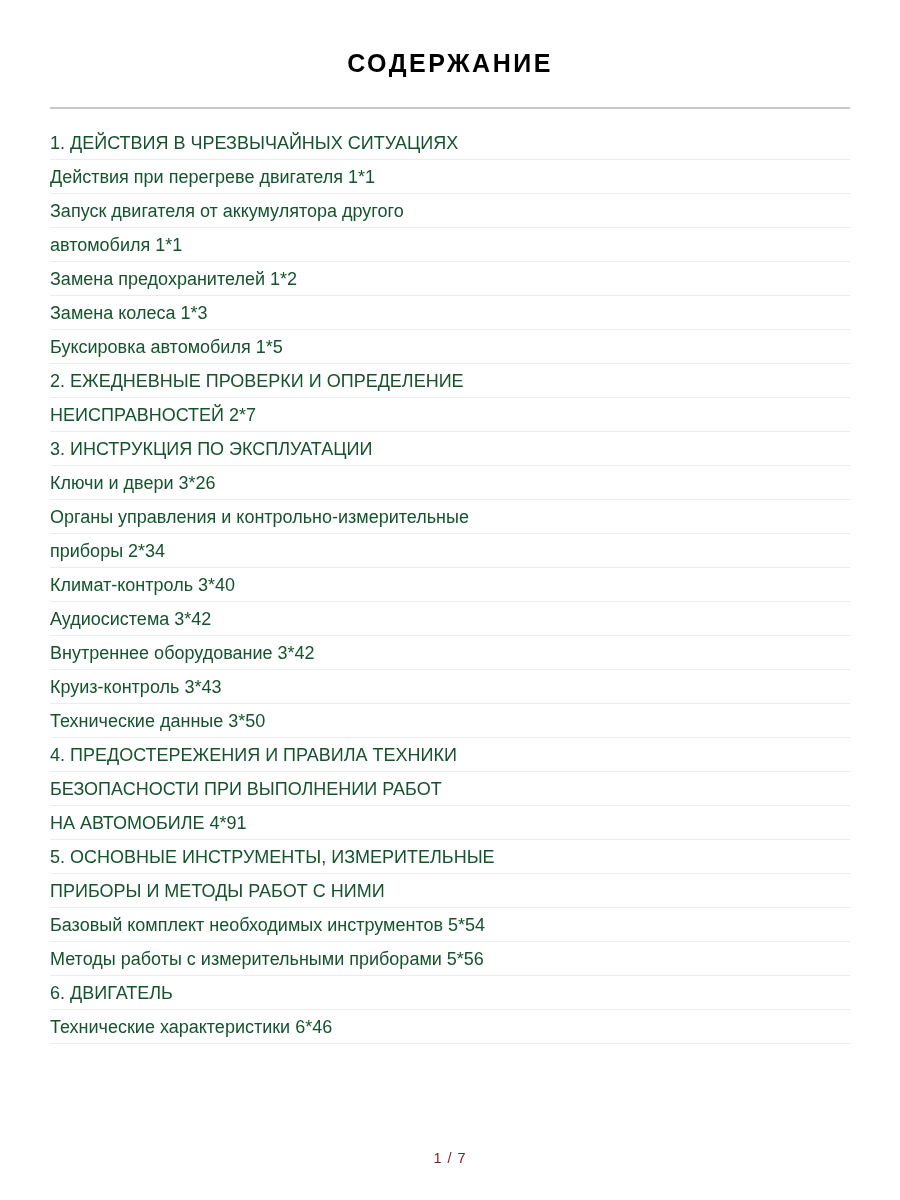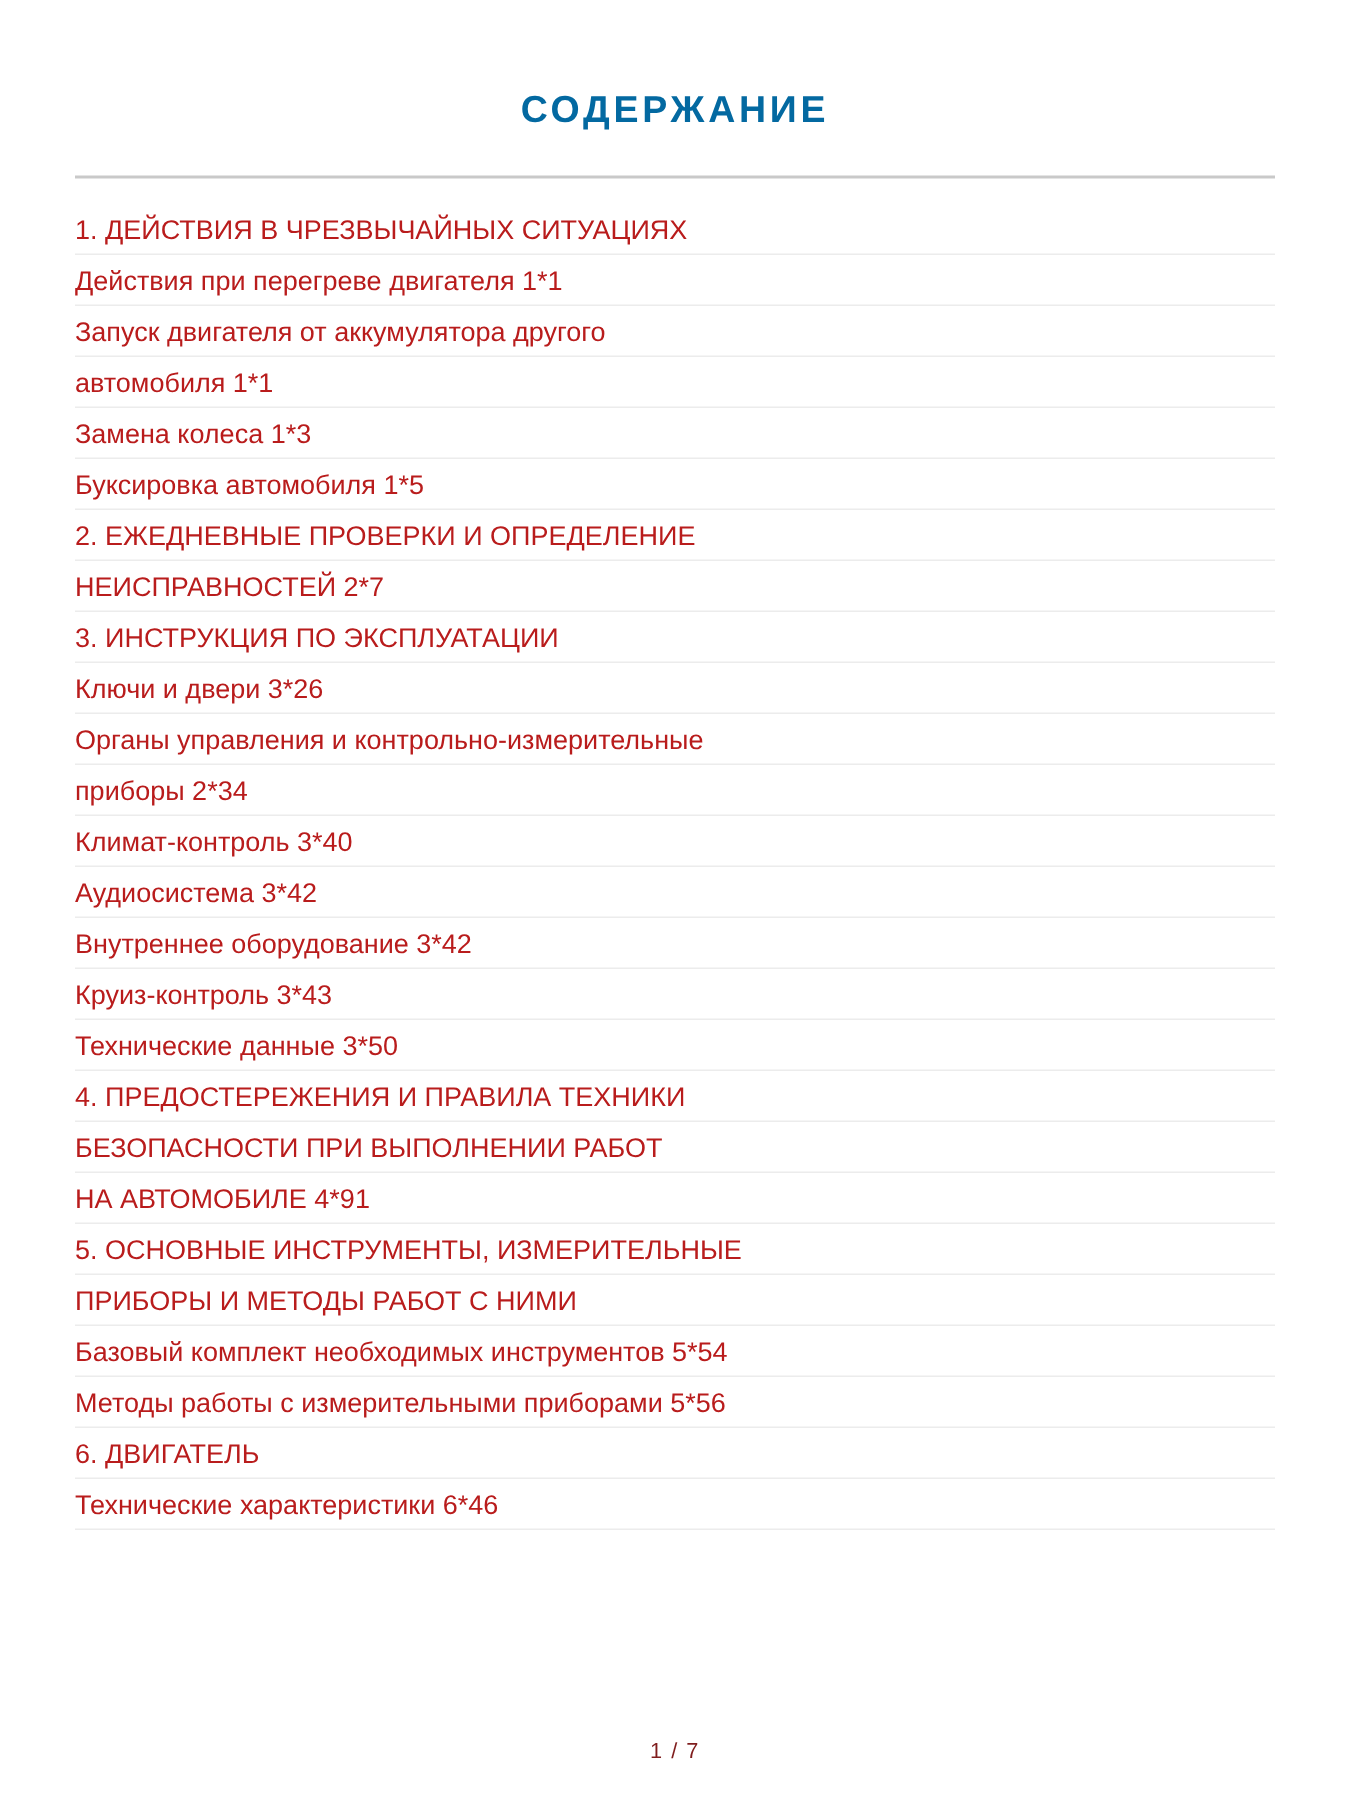--- a/index.html
+++ b/index.html
@@ -14,28 +14,28 @@
     overflow: hidden;
     position: relative;
   }
   .page {
     position: relative;
     height: 100%;
     padding: 0 50px;
     box-sizing: border-box;
   }
   .title {
-    margin: 18px;
+    margin: 8px;
     padding-top: 40px;
     text-align: center;
     font-size: 25px;
     line-height: 30px;
     font-weight: bold;
     letter-spacing: 2.5px;
-    color: #0369a1;
+    color: #000000;
   }
   .title-divider {
     height: 2px;
     background: #c9c9c9;
     margin-top: 29px;
     border: none;
   }
   .toc {
     list-style: none;
     margin: 0;
@@ -44,21 +44,21 @@
   .toc-row {
     height: 33px;
     display: flex;
     align-items: center;
     border-bottom: 1px solid #ececec;
     box-sizing: content-box;
   }
   .toc-text {
     font-size: 18px;
     line-height: 22px;
-    color: #b91c1c;
+    color: #14532d;
     white-space: nowrap;
   }
   .footer {
     position: absolute;
     left: 0;
     right: 0;
     bottom: 42px;
     text-align: center;
     font-size: 14.5px;
     letter-spacing: 1px;
@@ -81,20 +81,23 @@
   </li>
 
   <li class="toc-row">
     <span class="toc-text">Запуск двигателя от аккумулятора другого</span>
   </li>
 
   <li class="toc-row">
     <span class="toc-text">автомобиля 1*1</span>
   </li>
 
+  <li class="toc-row">
+    <span class="toc-text">Замена предохранителей 1*2</span>
+  </li>
 
   <li class="toc-row">
     <span class="toc-text">Замена колеса 1*3</span>
   </li>
 
   <li class="toc-row">
     <span class="toc-text">Буксировка автомобиля 1*5</span>
   </li>
 
   <li class="toc-row">

